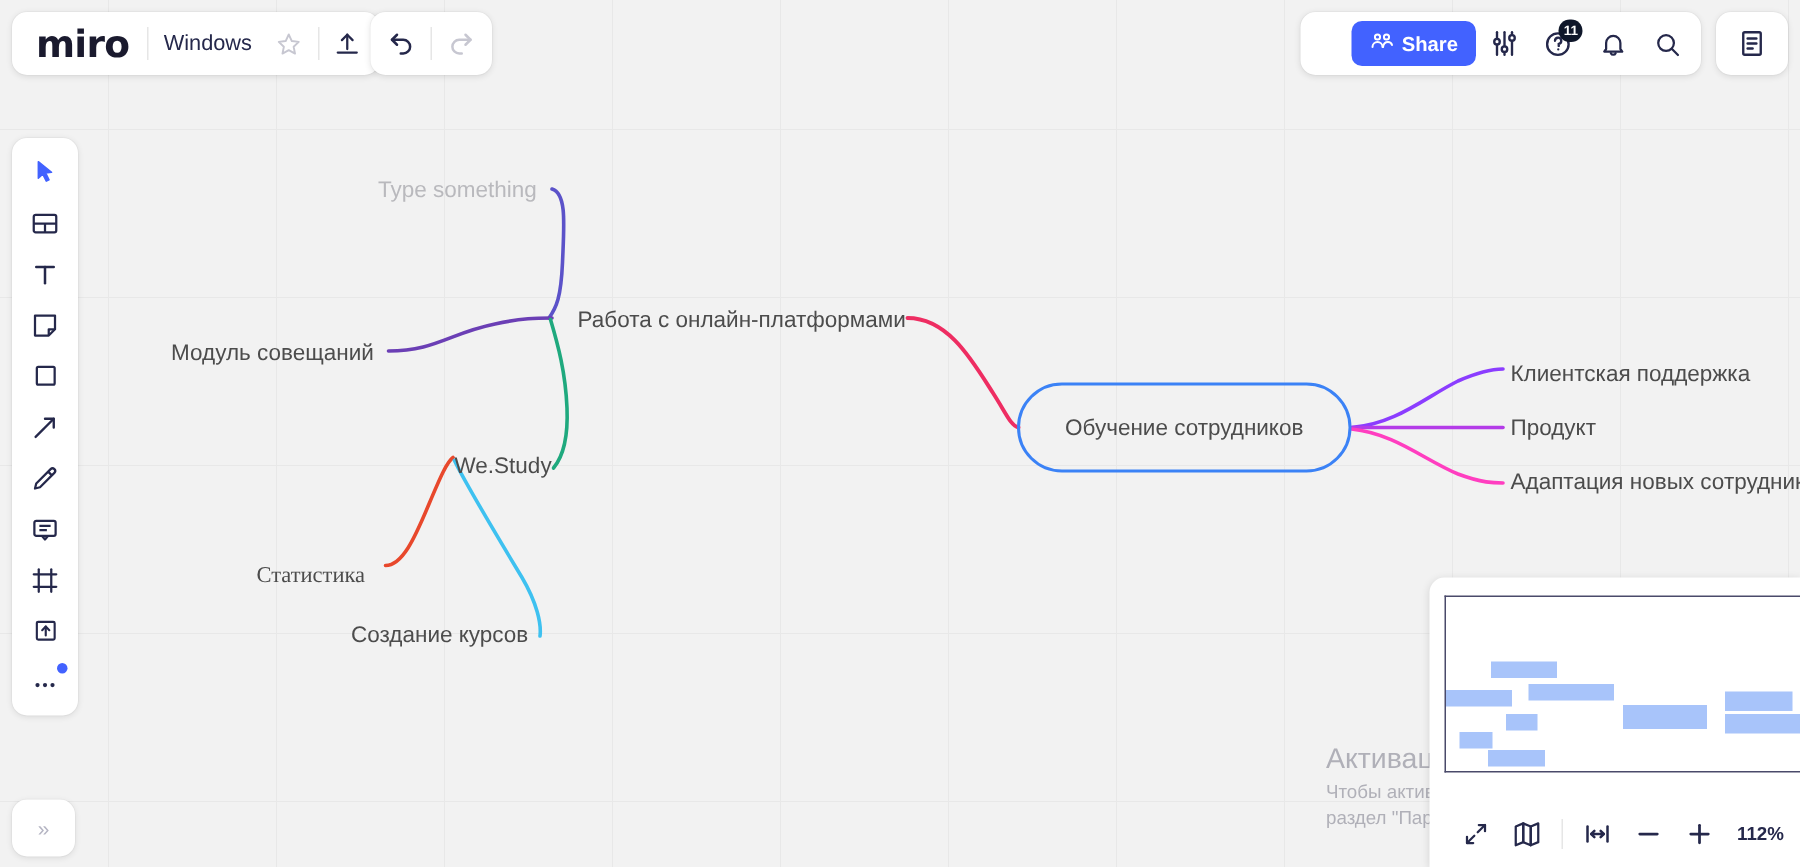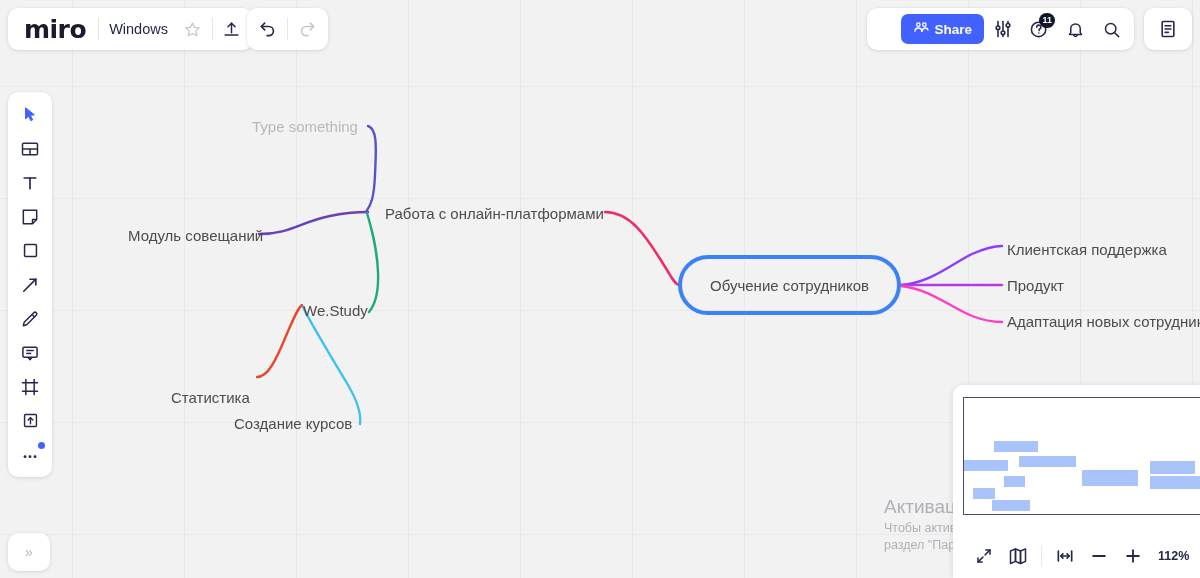--- a/index.html
+++ b/index.html
@@ -31,21 +31,21 @@
   .node {
     position: absolute;
     font-size: 15px;
     color: #4c4c4c;
     white-space: nowrap;
     line-height: 1.2;
   }
   .node.placeholder { color: #b9b9bd; }
   .node-central {
     position: absolute;
-    border: 4px solid #3b82f6;
+    border: 2px solid #3b82f6;
     border-radius: 40px;
     background: transparent;
     display: flex; align-items: center; justify-content: center;
     font-size: 15px;
     color: #4c4c4c;
     white-space: nowrap;
   }
 
   
   .panel {
@@ -197,23 +197,23 @@
 
     <path d="M901,285 C930,283 950,265 972,254 C988,247 996,246 1002,246" fill="none" stroke="#8b3dff" stroke-width="2.4" stroke-linecap="round"></path>
 
     <path d="M901,285 L1002,285" fill="none" stroke="#b43ce8" stroke-width="2.4" stroke-linecap="round"></path>
 
     <path d="M901,286 C930,289 950,307 972,316 C988,322 996,322 1002,322" fill="none" stroke="#ff3ec0" stroke-width="2.4" stroke-linecap="round"></path>
   </svg>
 
   <div class="node placeholder" style="left:252px; top:118px;">Type something</div>
   <div class="node" style="left:385px; top:205px;">Работа с онлайн-платформами</div>
-  <div class="node" style="left:128px; top:227px;">Модуль совещаний</div>
+  <div class="node" style="left:114px; top:227px;">Модуль совещаний</div>
   <div class="node" style="left:303px; top:302px;">We.Study</div>
-  <div class="node" style="left:171px; top:389px;">Статистика</div>
+  <div class="node" style="left:171px; top:375px;font-family:Liberation Serif, serif;">Статистика</div>
   <div class="node" style="left:234px; top:415px;">Создание курсов</div>
   <div class="node" style="left:1007px; top:241px;">Клиентская поддержка</div>
   <div class="node" style="left:1007px; top:277px;">Продукт</div>
   <div class="node" style="left:1007px; top:313px;">Адаптация новых сотрудник</div>
 
   <div class="node-central" style="left:678px; top:255px; width:223px; height:60px;">
     <span>Обучение сотрудников</span>
   </div>
 
   <div id="topleft" class="panel">

